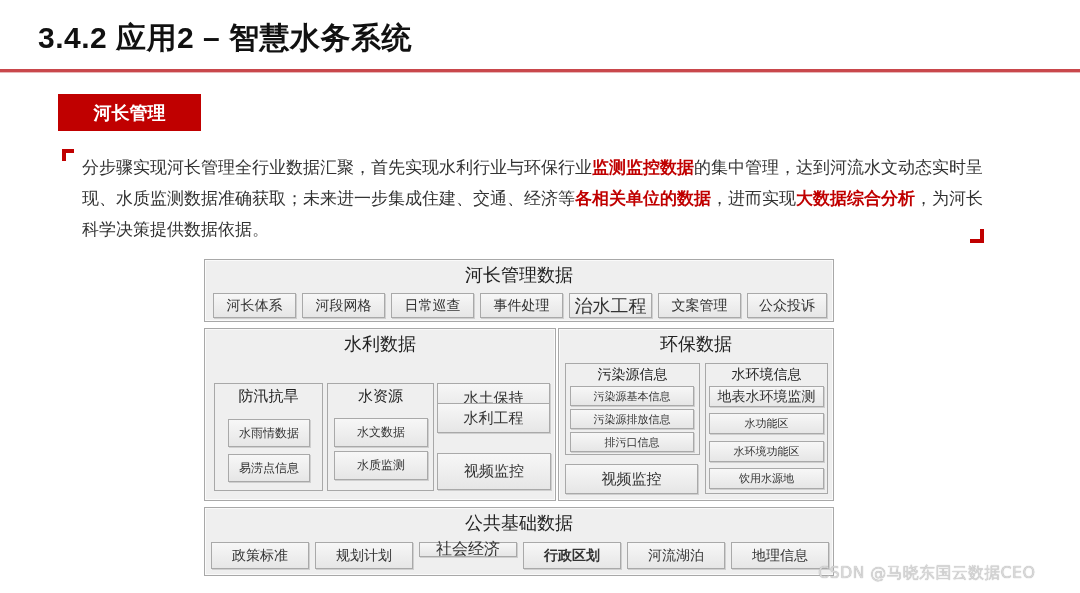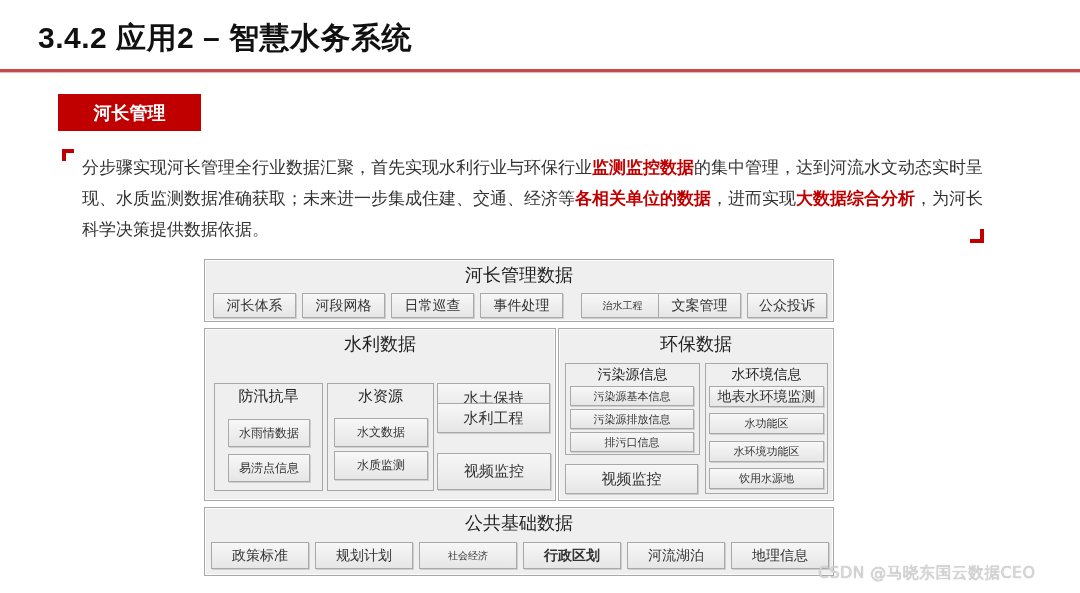--- a/index.html
+++ b/index.html
@@ -41,21 +41,21 @@
   <span>分步骤实现河长管理全行业数据汇聚，首先实现水利行业与环保行业</span><span class="hl">监测监控数据</span><span>的集中管理，达到河流水文动态实时呈现、水质监测数据准确获取；未来进一步集成住建、交通、经济等</span><span class="hl">各相关单位的数据</span><span>，进而实现</span><span class="hl">大数据综合分析</span><span>，为河长科学决策提供数据依据。</span>
 </div>
 <div class="quote-close"></div>
 
 <div class="panel" style="left:204px; top:259px; width:630px; height:63px;">
   <div class="panel-title" style="top:3px; font-size:18px;">河长管理数据</div>
   <div class="btn" style="left:8px; top:33px; width:83px; height:25px; font-size:14px;">河长体系</div>
   <div class="btn" style="left:97px; top:33px; width:83px; height:25px; font-size:14px;">河段网格</div>
   <div class="btn" style="left:186px; top:33px; width:83px; height:25px; font-size:14px;">日常巡查</div>
   <div class="btn" style="left:275px; top:33px; width:83px; height:25px; font-size:14px;">事件处理</div>
-  <div class="btn" style="left:376px; top:33px; width:83px; height:25px; font-size:10px;">治水工程</div>
+  <div class="btn" style="left:364px; top:33px; width:83px; height:25px; font-size:18px;">治水工程</div>
   <div class="btn" style="left:453px; top:33px; width:83px; height:25px; font-size:14px;">文案管理</div>
   <div class="btn" style="left:542px; top:33px; width:80px; height:25px; font-size:14px;">公众投诉</div>
 </div>
 
 <div class="panel" style="left:204px; top:328px; width:352px; height:173px;">
   <div class="panel-title" style="top:3px; font-size:18px;">水利数据</div>
 
   <div class="group" style="left:9px; top:54px; width:109px; height:108px;">
     <div class="group-title" style="top:3px; font-size:15px;">防汛抗旱</div>
     <div class="btn" style="left:13px; top:35px; width:82px; height:28px; font-size:12px;">水雨情数据</div>
@@ -91,19 +91,19 @@
     <div class="btn" style="left:3px; top:49px; width:115px; height:21px; font-size:11px;">水功能区</div>
     <div class="btn" style="left:3px; top:77px; width:115px; height:21px; font-size:11px;">水环境功能区</div>
     <div class="btn" style="left:3px; top:104px; width:115px; height:21px; font-size:11px;">饮用水源地</div>
   </div>
 </div>
 
 <div class="panel" style="left:204px; top:507px; width:630px; height:69px;">
   <div class="panel-title" style="top:3px; font-size:18px;">公共基础数据</div>
   <div class="btn" style="left:6px; top:34px; width:98px; height:27px; font-size:14px;">政策标准</div>
   <div class="btn" style="left:110px; top:34px; width:98px; height:27px; font-size:14px;">规划计划</div>
-  <div class="btn" style="left:214px; top:34px; width:98px; height:27px; font-size:10px;">社会经济</div>
+  <div class="btn" style="left:214px; top:34px; width:98px; height:15px; font-size:16px;">社会经济</div>
   <div class="btn" style="left:318px; top:34px; width:98px; height:27px; font-size:14px;font-weight:bold;">行政区划</div>
   <div class="btn" style="left:422px; top:34px; width:98px; height:27px; font-size:14px;">河流湖泊</div>
   <div class="btn" style="left:526px; top:34px; width:98px; height:27px; font-size:14px;">地理信息</div>
 </div>
 
 <div class="watermark">CSDN @马晓东国云数据CEO</div>
 
 </body></html>

